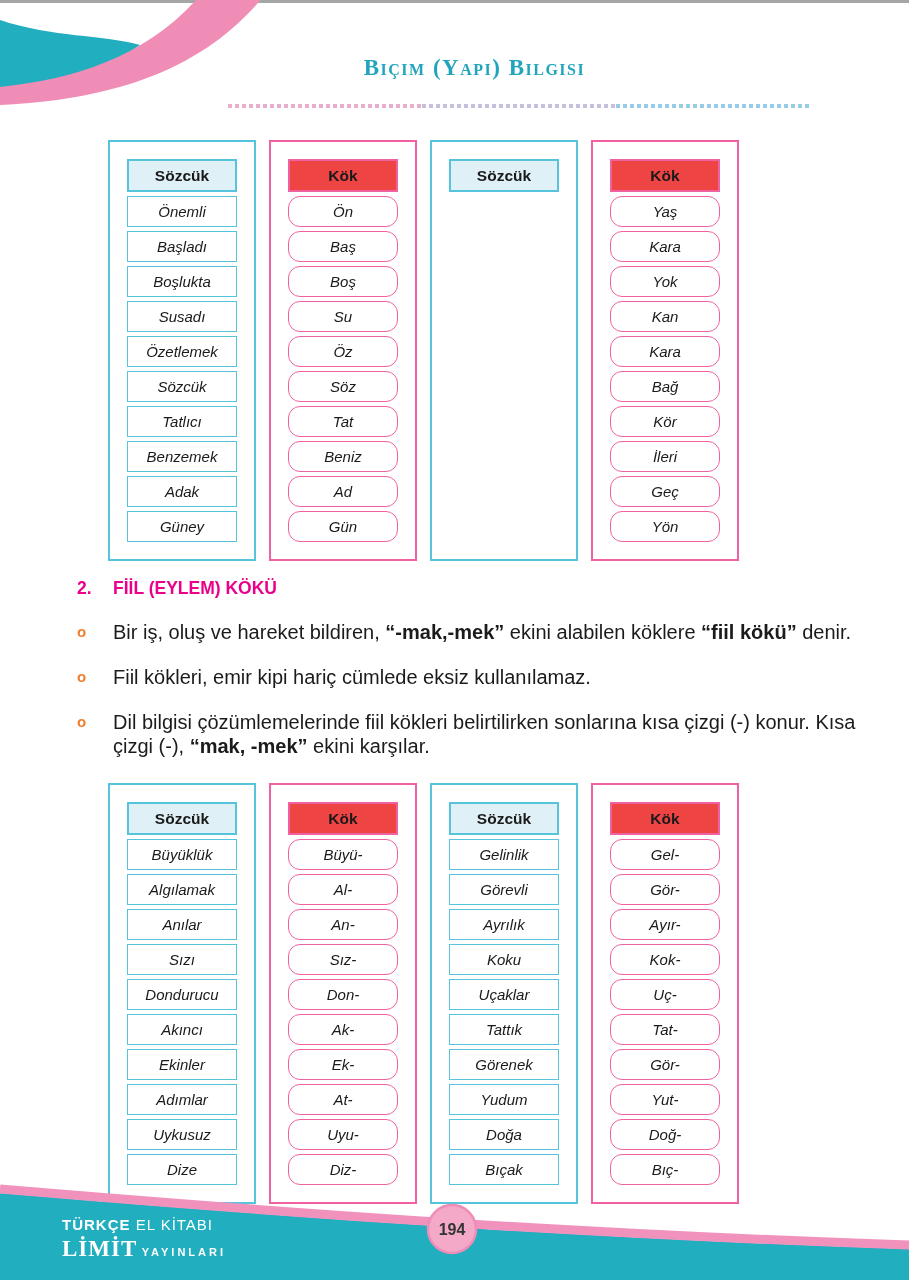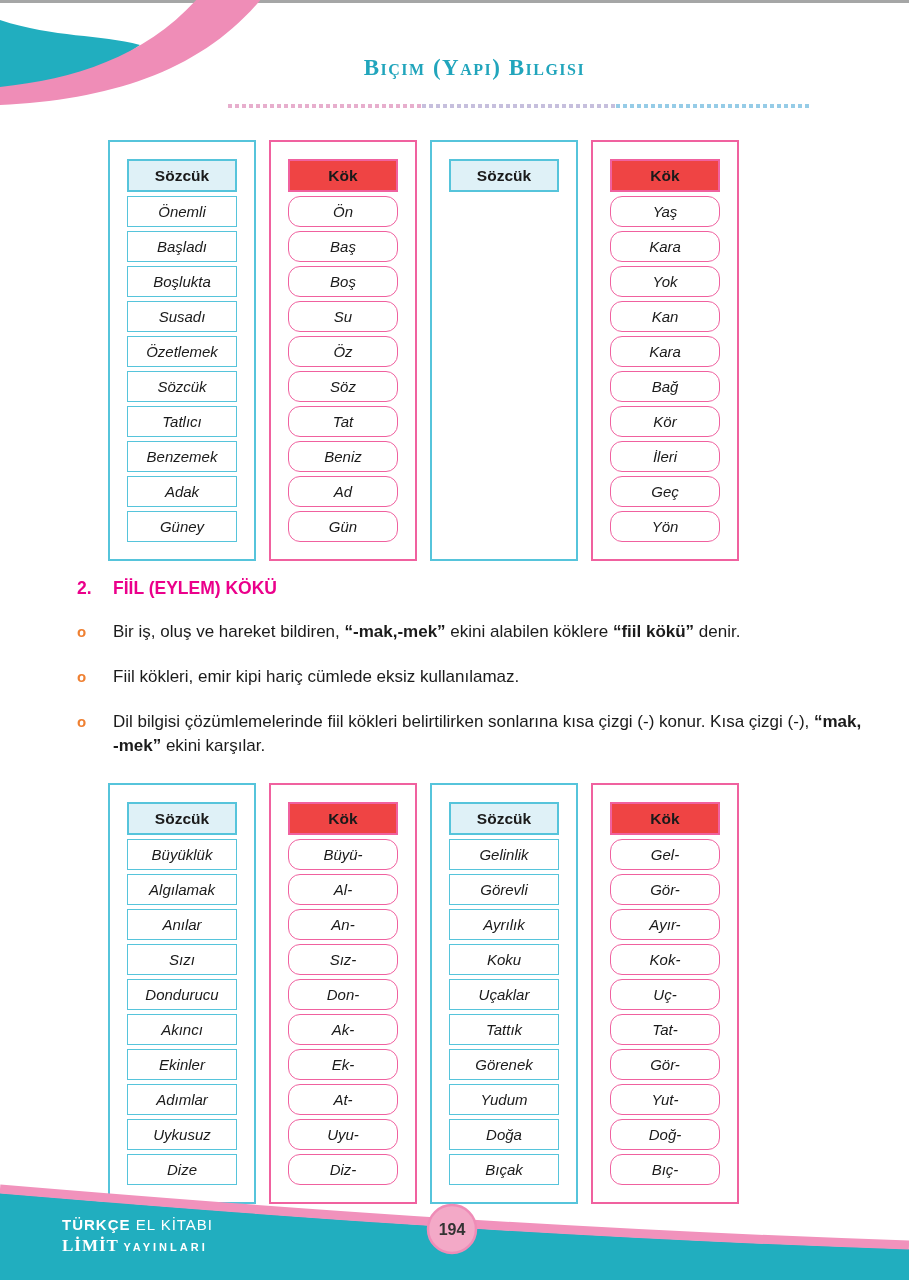--- a/index.html
+++ b/index.html
@@ -47,28 +47,28 @@
 
   .section-heading {
     position:absolute; top:578px; left:77px; display:flex;
     color:#eb008b; font-weight:bold; font-size:17.5px;
   }
   .section-heading .num { width:36px; }
 
   .bullets { position:absolute; top:620px; left:77px; width:790px; }
   .bullet { display:flex; margin-bottom:21px; }
   .marker { width:36px; color:#ef8032; font-weight:bold; font-size:15px; line-height:24px; }
-  .bt { margin:0; flex:1; font-size:17px; line-height:24px; color:#1b1b1b; }
+  .bt { margin:0; flex:1; font-size:20px; line-height:24px; color:#1b1b1b; }
   .bt b { font-weight:bold; }
 
   .footer-brand { position:absolute; left:62px; top:1216px; color:#ffffff; z-index:2; }
   .fb-l1 { font-size:15px; letter-spacing:1px; }
   .fb-l1 b { font-weight:bold; }
   .fb-l2 { margin-top:3px; }
-  .fb-l2 .limit { font-family:"Liberation Serif", serif; font-weight:bold; font-size:17px; letter-spacing:1px;text-align:right; }
+  .fb-l2 .limit { font-family:"Liberation Serif", serif; font-weight:bold; font-size:23px; letter-spacing:1px;text-align:right; }
   .fb-l2 .yay { font-size:11px; letter-spacing:3px; font-weight:bold; }
   .page-num-text { font-family:"Liberation Sans", sans-serif; }
 </style>
 </head>
 <body>
 
 <div class="page">
 
   <div class="top-line"></div>
 

